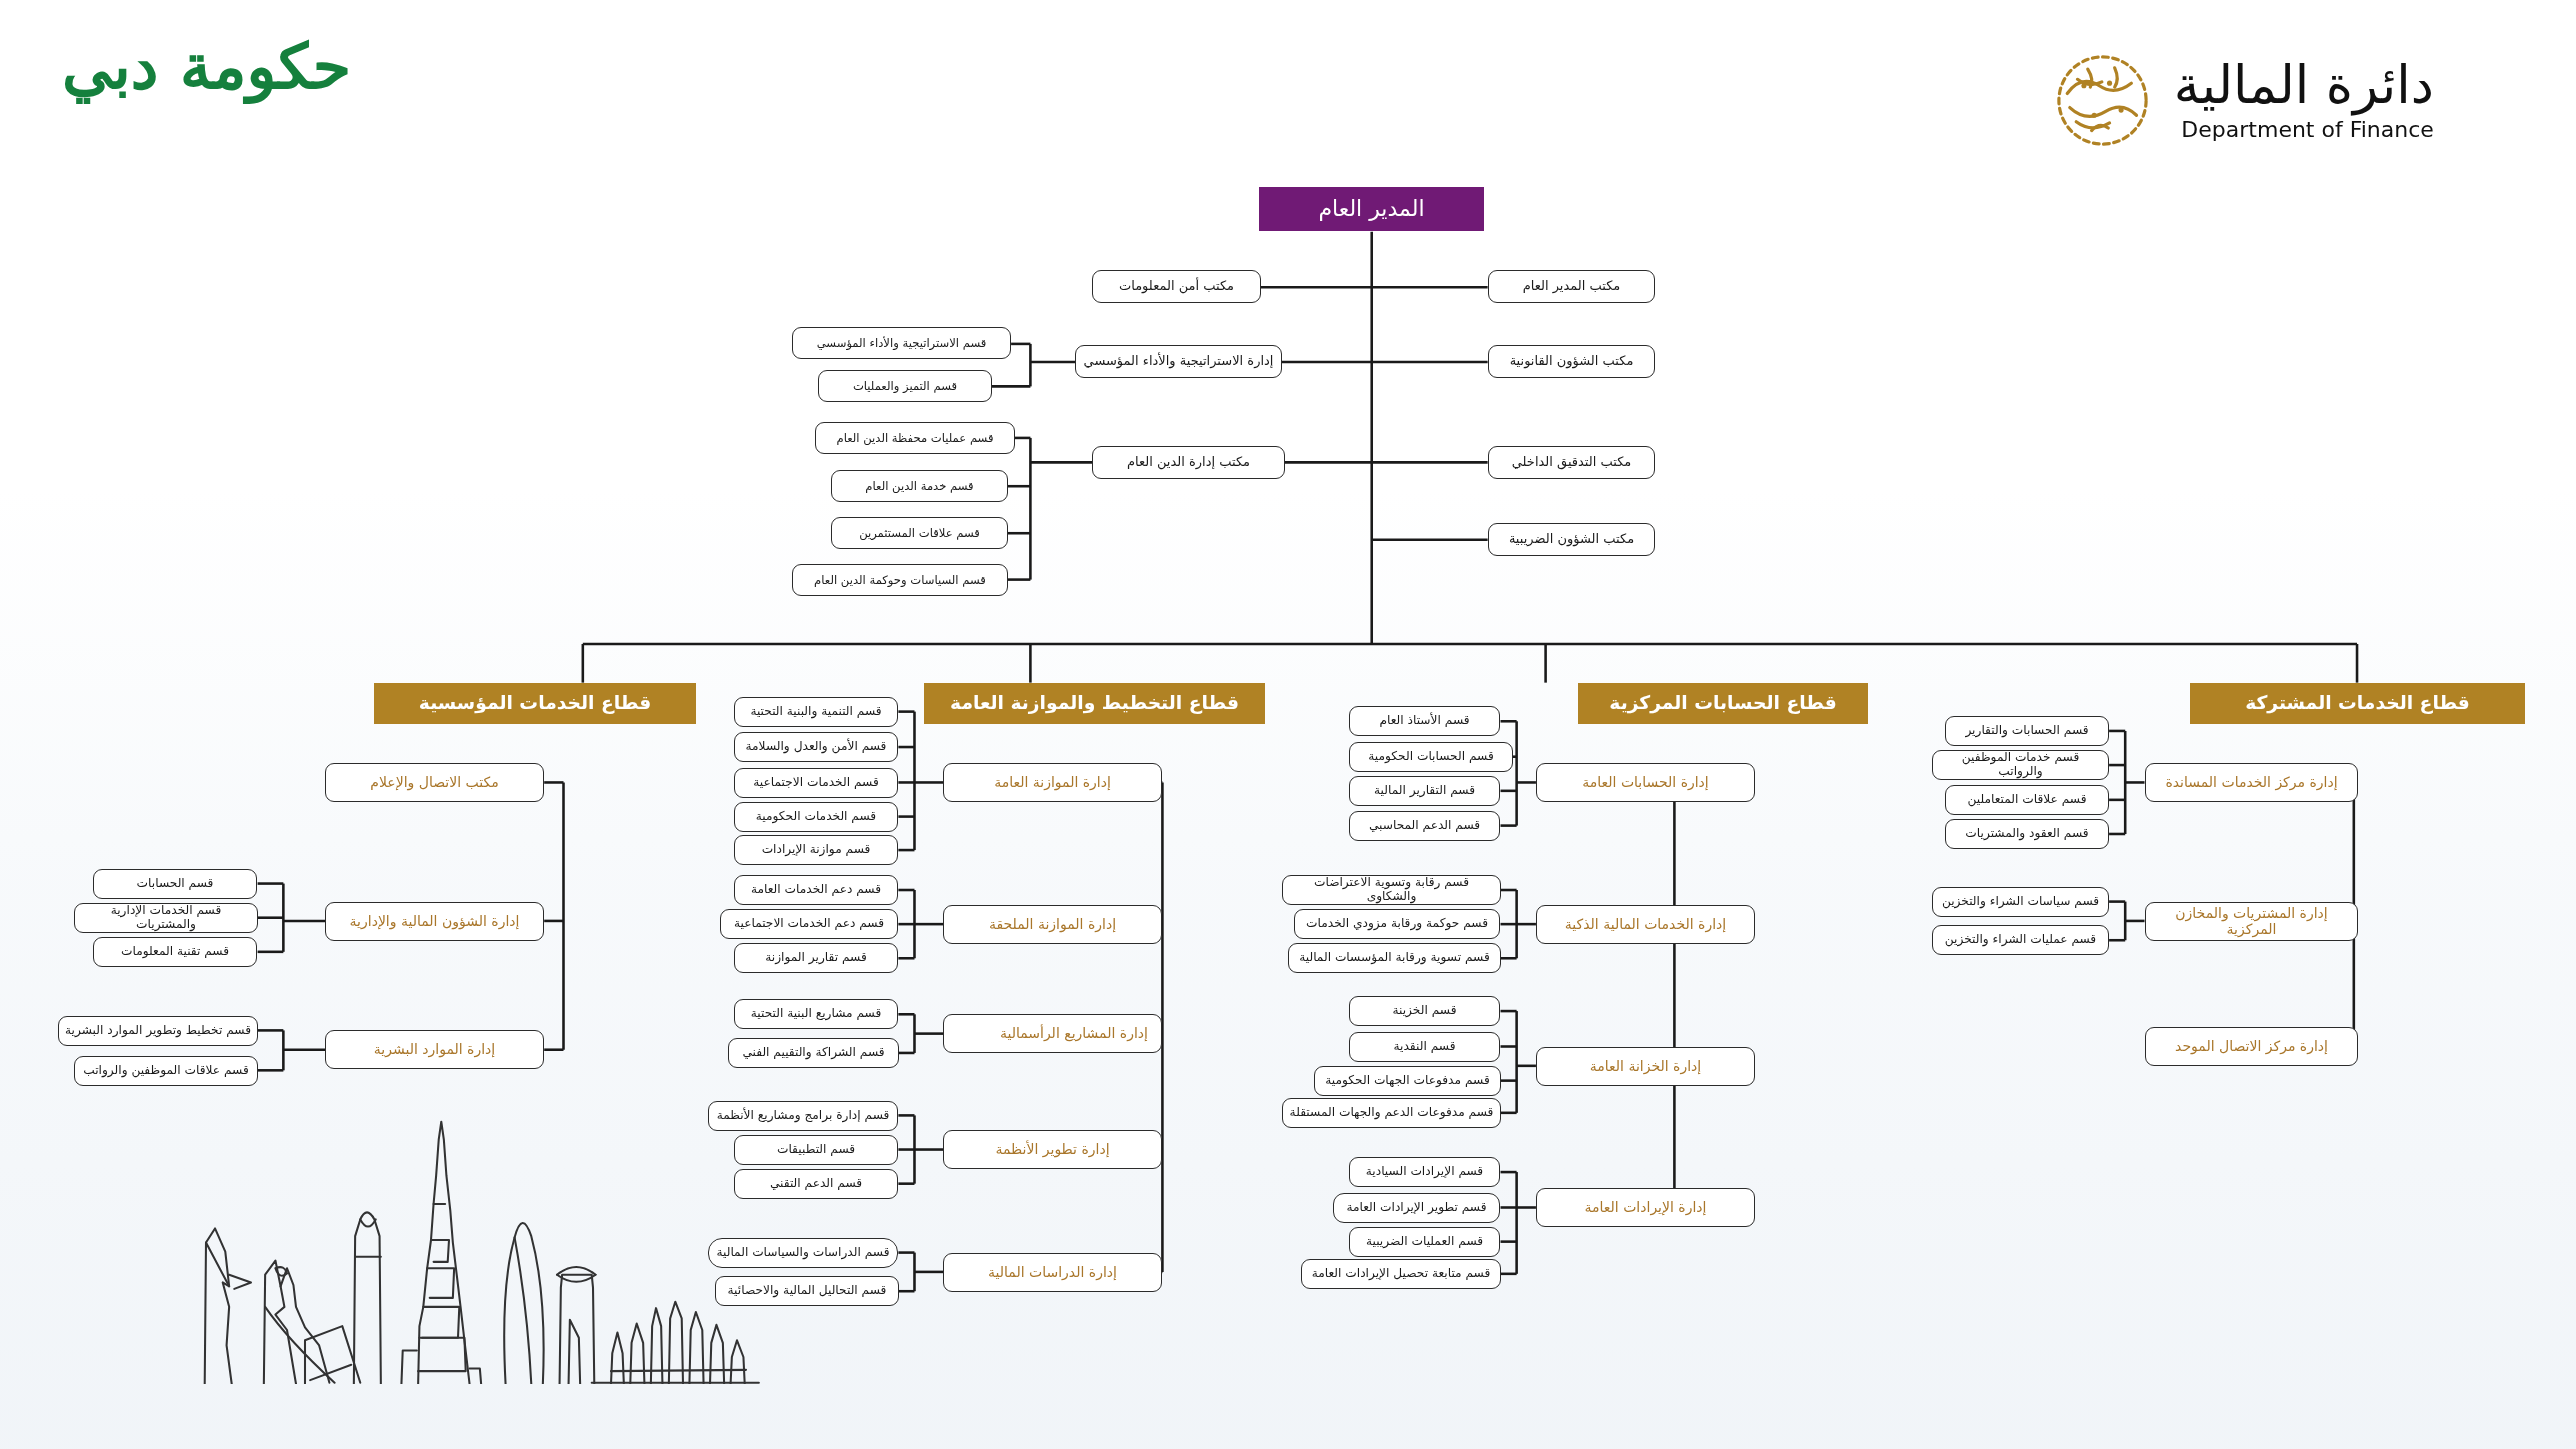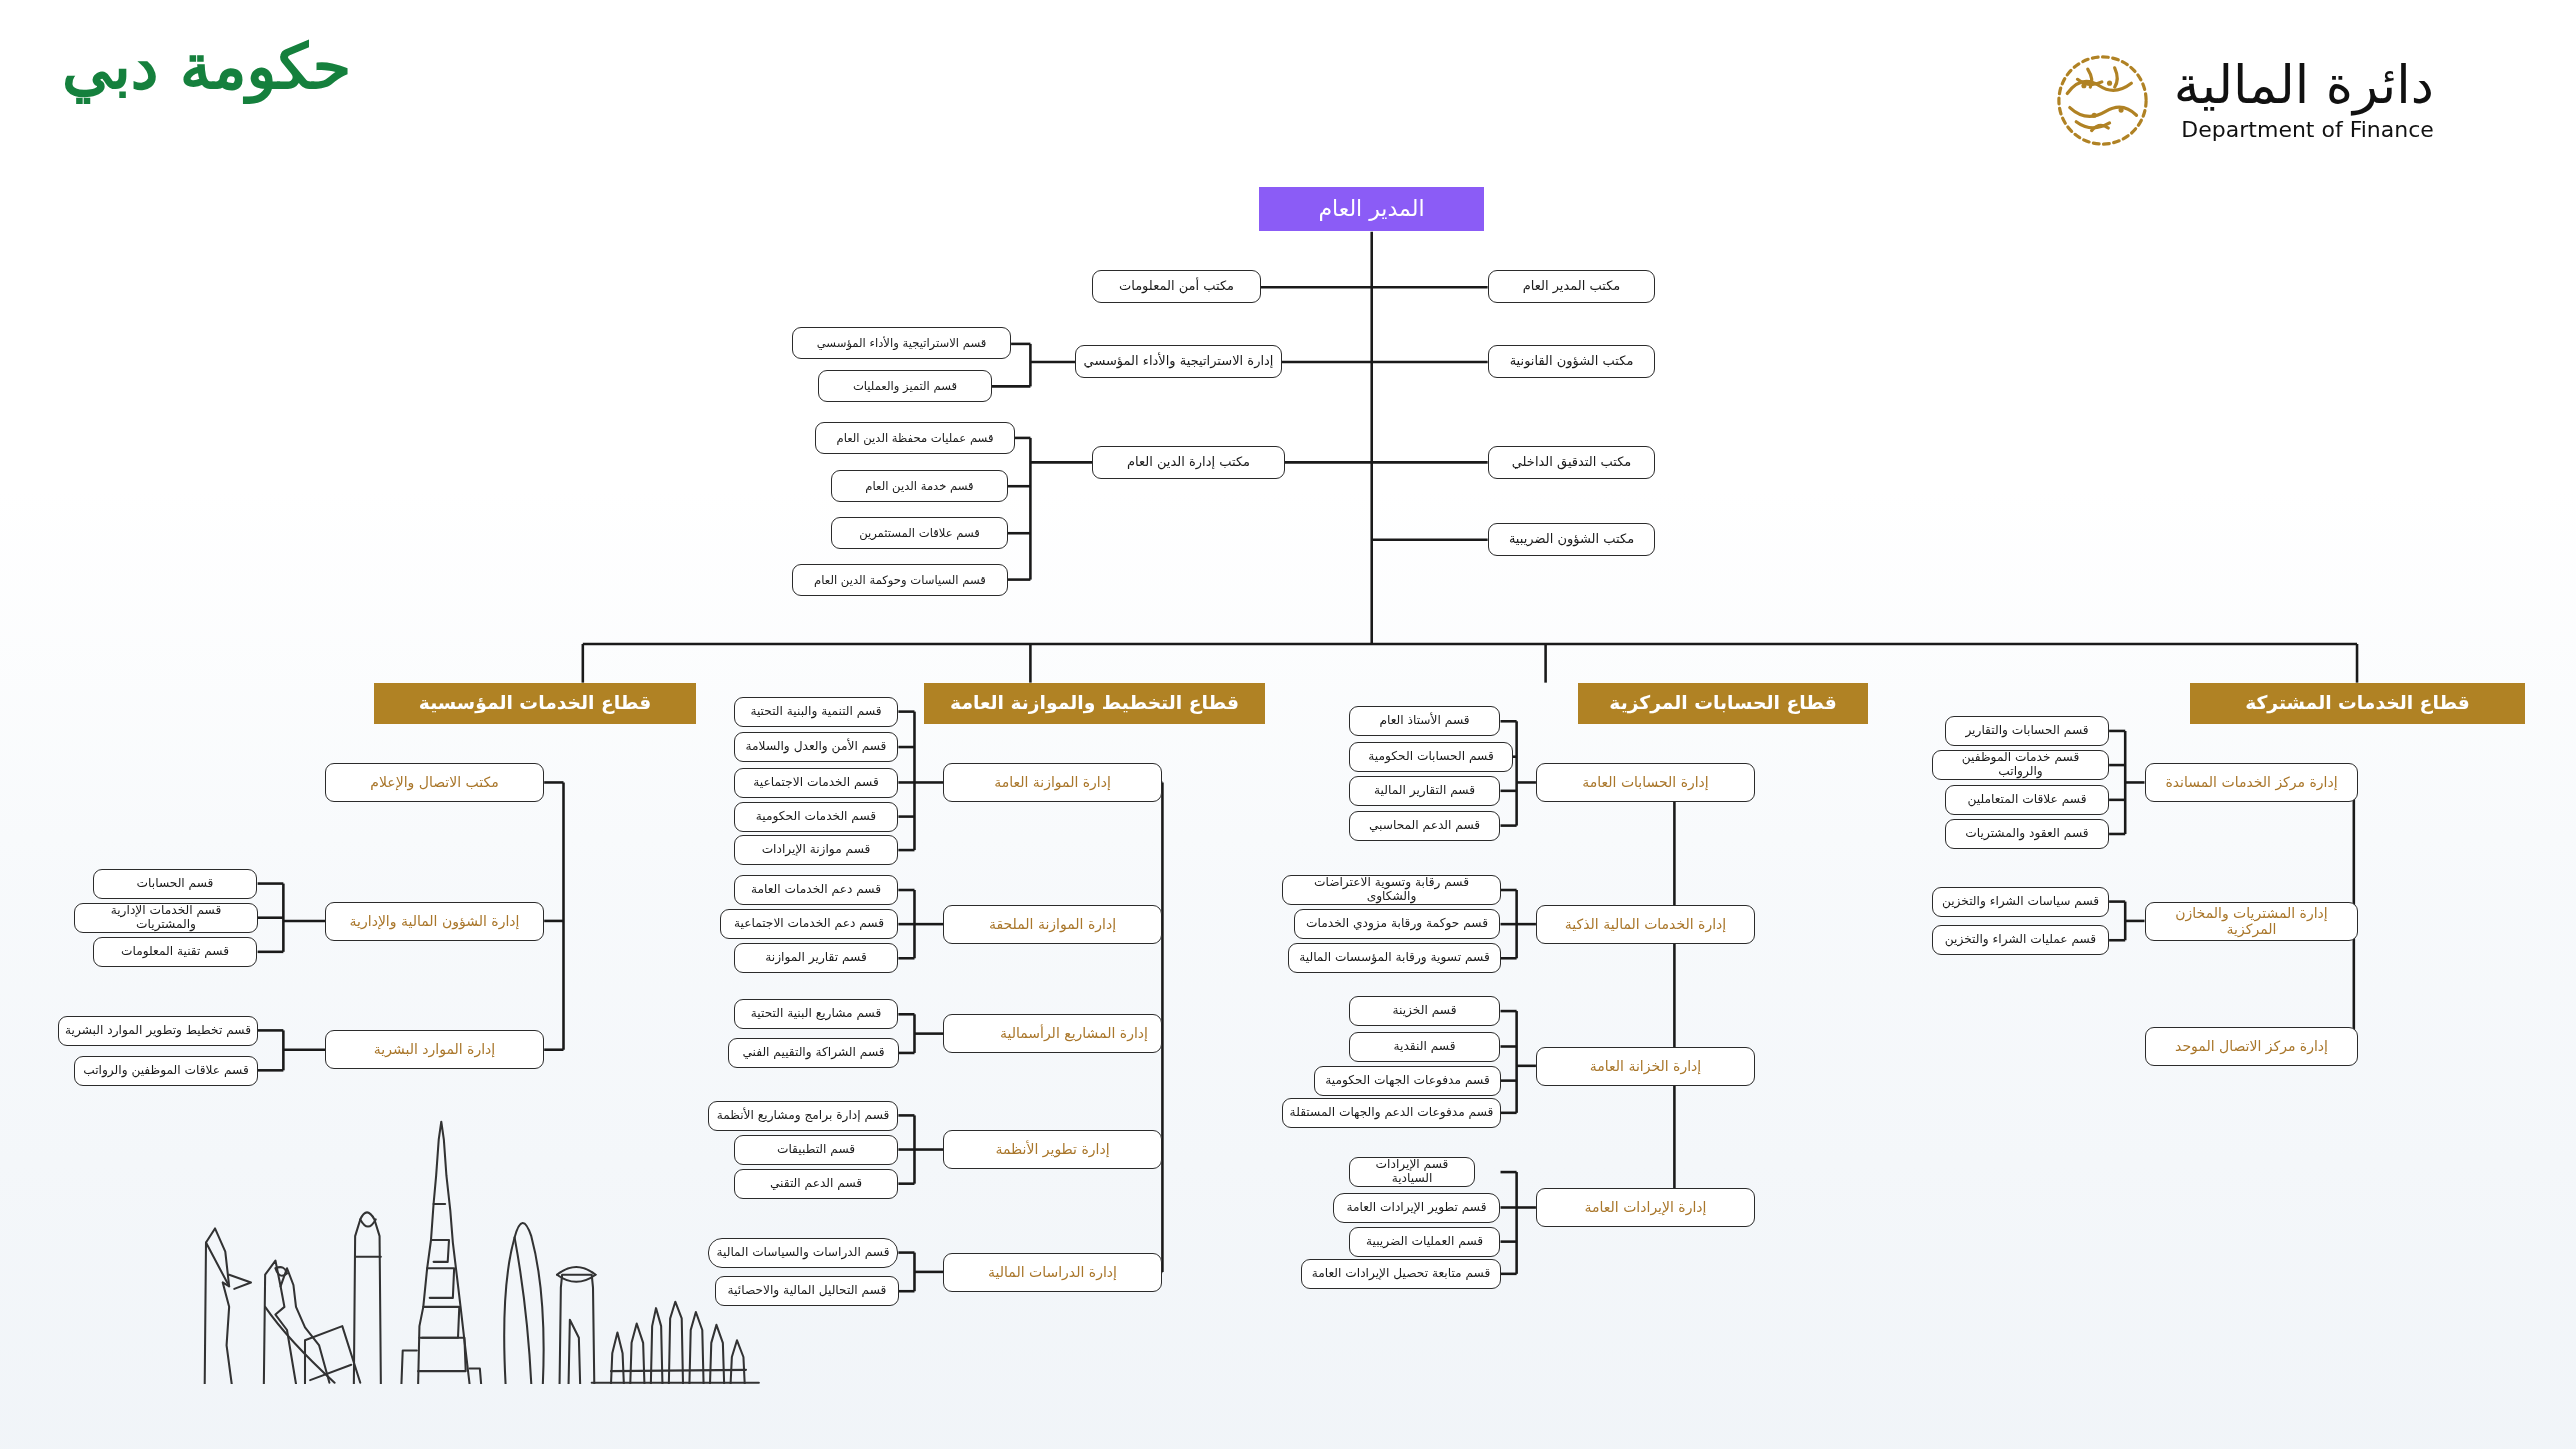--- a/index.html
+++ b/index.html
@@ -29,21 +29,21 @@
             display:flex;align-items:center;justify-content:flex-end;gap:16.7px;}
   .logo-dof .txt{text-align:right;}
   .logo-dof .ar{font-size:52px;line-height:1.05;color:#111;}
   .logo-dof .en{font-size:22px;color:#111;margin-top:3.9px;font-family:"DejaVu Sans","Liberation Sans",sans-serif;}
   .logo-dof .seal{width:109px;height:109px;flex:0 0 auto;}
 
   
   .node{position:absolute;box-sizing:border-box;display:flex;align-items:center;justify-content:center;
         text-align:center;background:#fff;border:1px solid #2b2b2b;border-radius:9px;
         padding:1.3px 5.2px;line-height:1.12;}
-  .node.root{background:#8b5cf6;border:none;border-radius:0;color:#fff;font-size:22px;}
+  .node.root{background:#701a75;border:none;border-radius:0;color:#fff;font-size:22px;}
   .node.sector{background:#b08224;border:none;border-radius:0;color:#fff;font-size:18.7px;font-weight:bold;}
   .node.office{font-size:13px;color:#1a1a1a;}
   .node.admin{font-size:14px;color:#a9762a;}
   .node.dept{font-size:12.2px;color:#1a1a1a;}
   .node.section{font-size:11.6px;color:#1a1a1a;}
 </style>
 </head>
 <body>
 
 <div id="canvas">
@@ -370,21 +370,21 @@
   <div class="node dept" style="left:1314px;top:1066px;width:187px;height:30px;">
     <span>قسم مدفوعات الجهات الحكومية</span>
   </div>
   <div class="node dept" style="left:1282px;top:1098px;width:219px;height:30px;">
     <span>قسم مدفوعات الدعم والجهات المستقلة</span>
   </div>
 
   <div class="node admin" style="left:1536px;top:1188px;width:219px;height:39px;">
     <span>إدارة الإيرادات العامة</span>
   </div>
-  <div class="node dept" style="left:1349px;top:1157px;width:126px;height:30px;">
+  <div class="node dept" style="left:1349px;top:1157px;width:151px;height:30px;">
     <span>قسم الإيرادات السيادية</span>
   </div>
   <div class="node dept" style="left:1333px;top:1193px;width:167px;height:30px;border-radius:11px;">
     <span>قسم تطوير الإيرادات العامة</span>
   </div>
   <div class="node dept" style="left:1349px;top:1227px;width:151px;height:30px;">
     <span>قسم العمليات الضريبية</span>
   </div>
   <div class="node dept" style="left:1301px;top:1259px;width:200px;height:30px;">
     <span>قسم متابعة تحصيل الإيرادات العامة</span>

